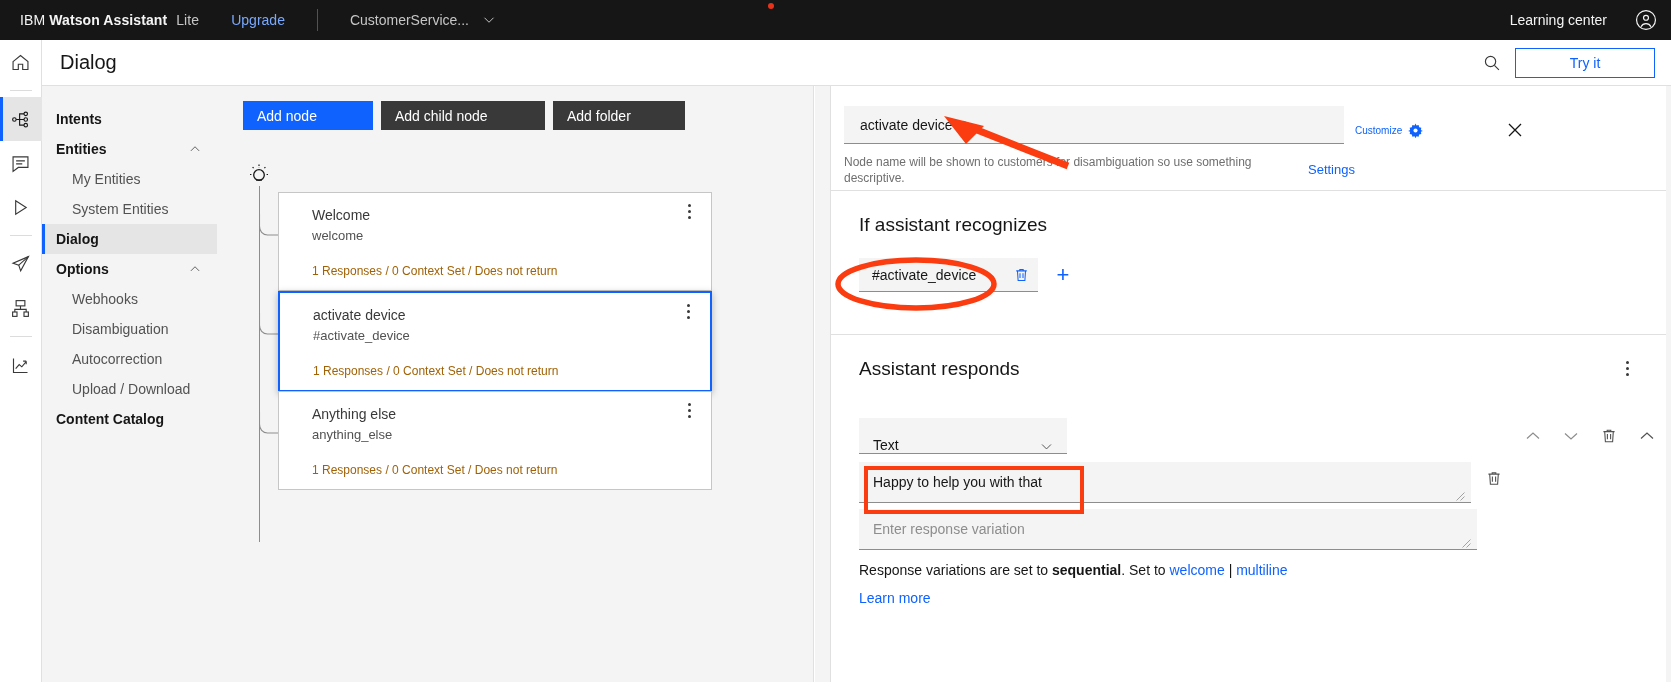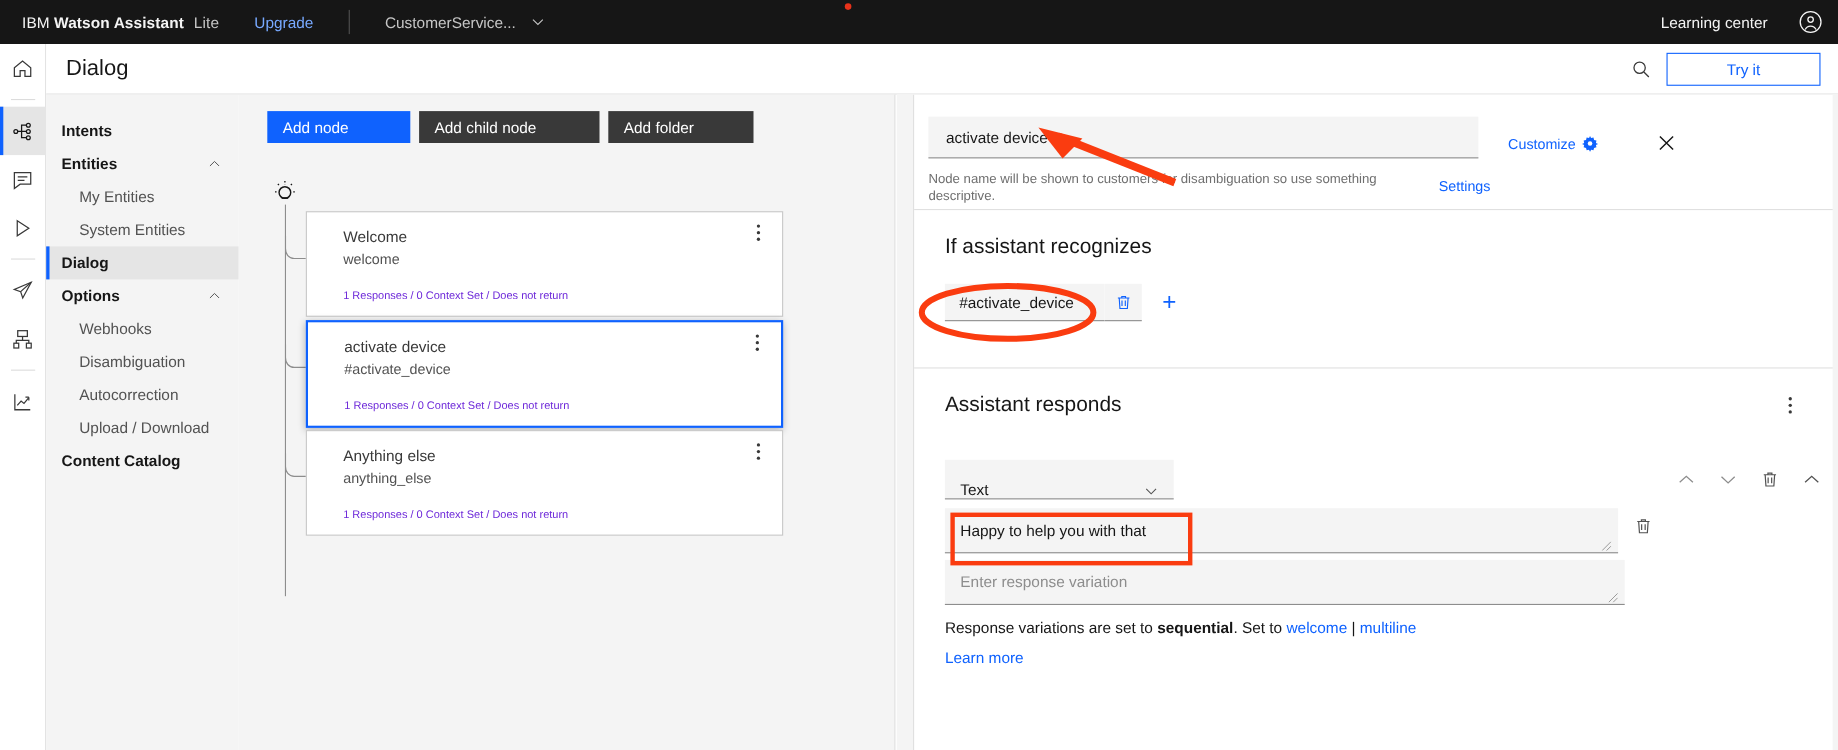--- a/index.html
+++ b/index.html
@@ -158,21 +158,21 @@
     border: 1px solid #c6c6c6;
     cursor: pointer;
   }
   .node.selected {
     border: 2px solid #0f62fe;
     box-shadow: 0 2px 7px rgba(0,0,0,0.28);
   }
   .node-top { padding: 13px 0 0 33px; }
   .node-title { font-size: 14px; color: #393939; line-height: 19px; }
   .node-sub { font-size: 13px; color: #525252; line-height: 19px; margin-top: 1px; }
-  .node-meta { font-size: 10px; color: #6d28d9; padding: 19px 0 12px 33px; }
+  .node-meta { font-size: 12px; color: #a16207; padding: 19px 0 12px 33px; }
   .node-dots {
     position: absolute; top: 11px; right: 14px;
     width: 16px; height: 18px; cursor: pointer;
   }
   .node-dots span {
     display: block; width: 3px; height: 3px; border-radius: 50%;
     background: #393939; margin: 0 auto 3px;
   }
   .elbow { position: absolute; left: 42px; width: 20px; height: 22px; }
   .elbow svg { display: block; }
@@ -198,23 +198,23 @@
     width: 500px; height: 38px;
     background: #f4f4f4; border: none; border-bottom: 1px solid #8d8d8d;
     font-size: 14px; font-family: inherit; color: #161616;
     padding: 0 16px;
   }
   .name-helper {
     margin-top: 10px; width: 420px;
     font-size: 12px; color: #6f6f6f; line-height: 16px;
   }
   .customize-link {
-    position: absolute; top: 37px; left: 540px;
+    position: absolute; top: 37px; left: 524px;
     display: flex; align-items: center; gap: 6px;
-    font-size: 13px; color: #0f62fe; cursor: pointer;
+    font-size: 10px; color: #0f62fe; cursor: pointer;
   }
   .gear-icon { width: 15px; height: 15px; display:block; }
   .close-x {
     position: absolute; top: 36px; left: 676px;
     width: 16px; height: 16px; cursor: pointer;
   }
   .settings-link {
     position: absolute; top: 76px; left: 477px;
     font-size: 13px; color: #0f62fe; cursor: pointer;
   }

